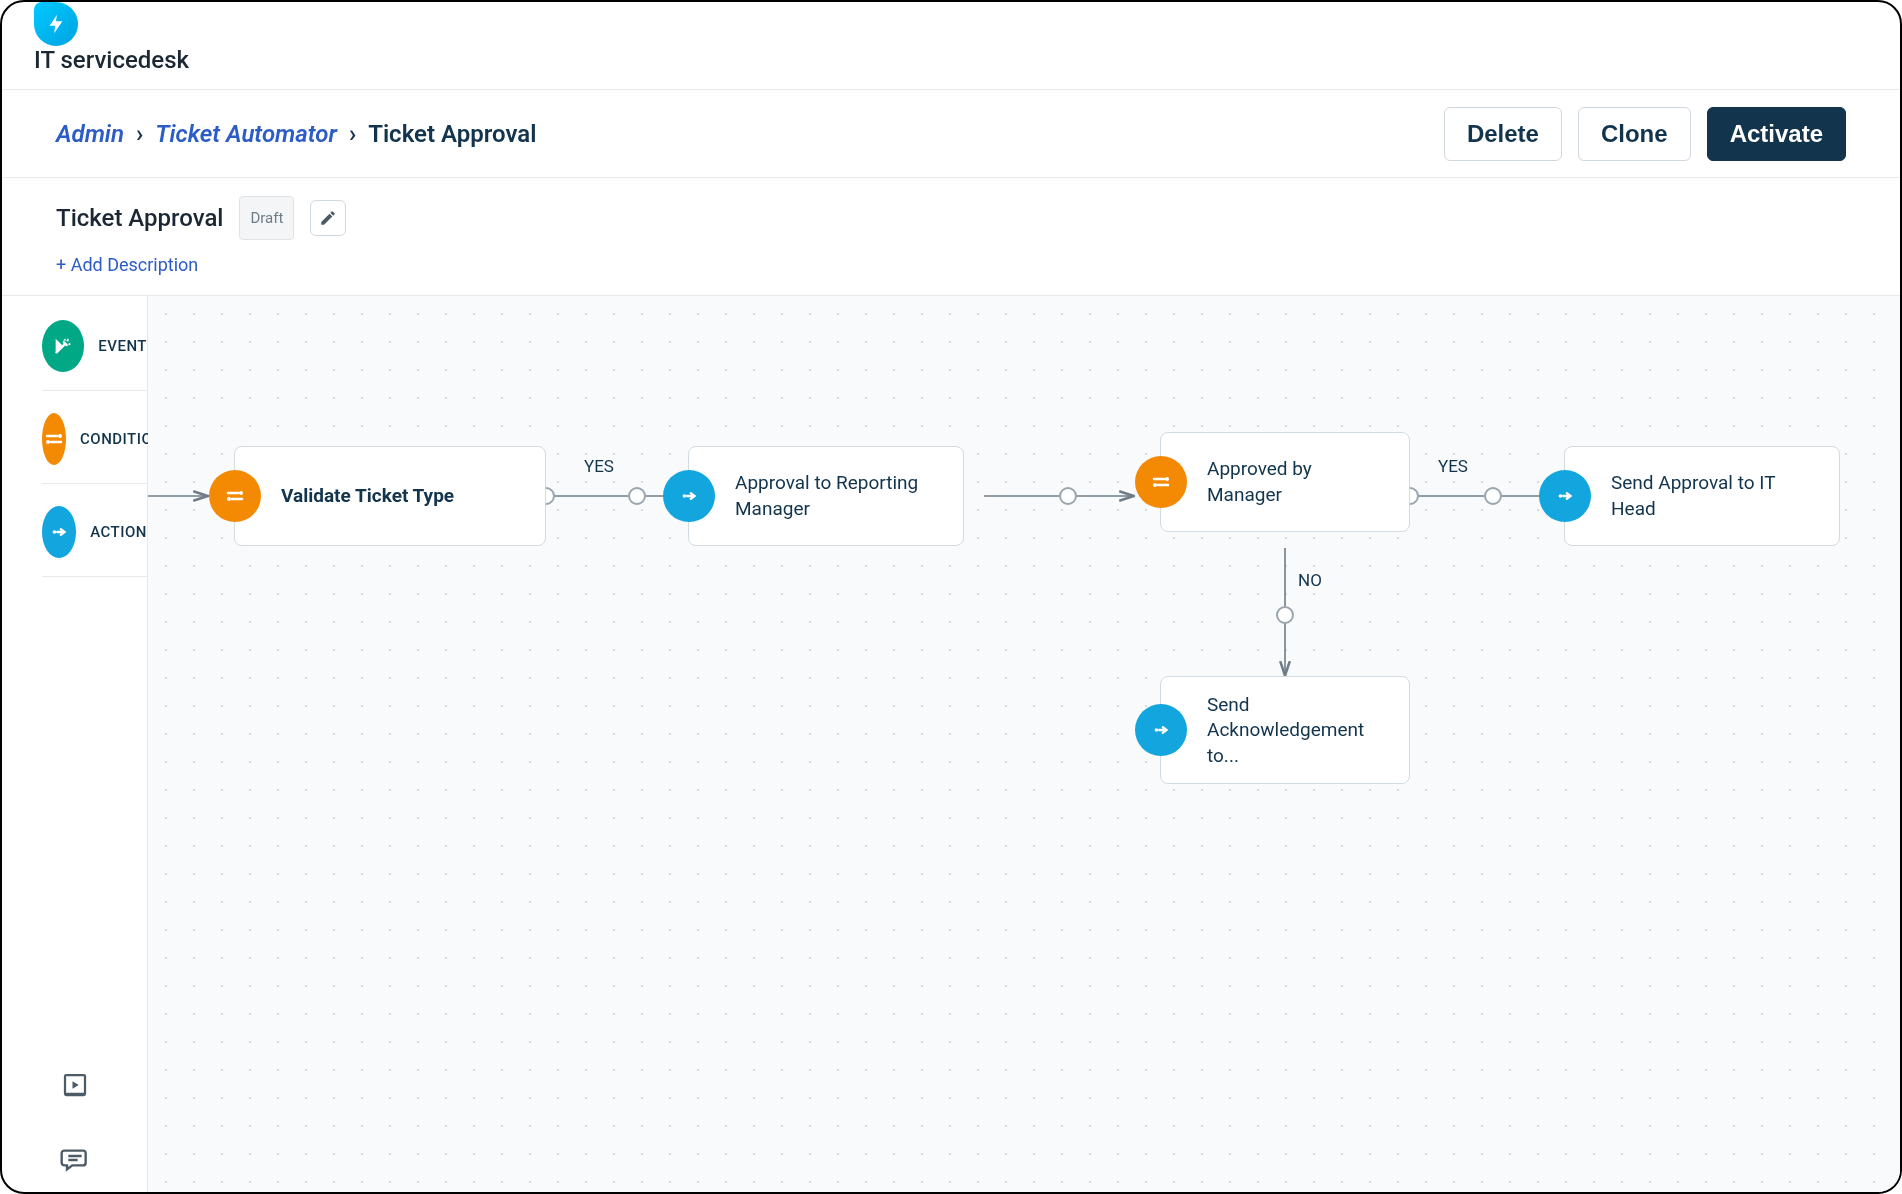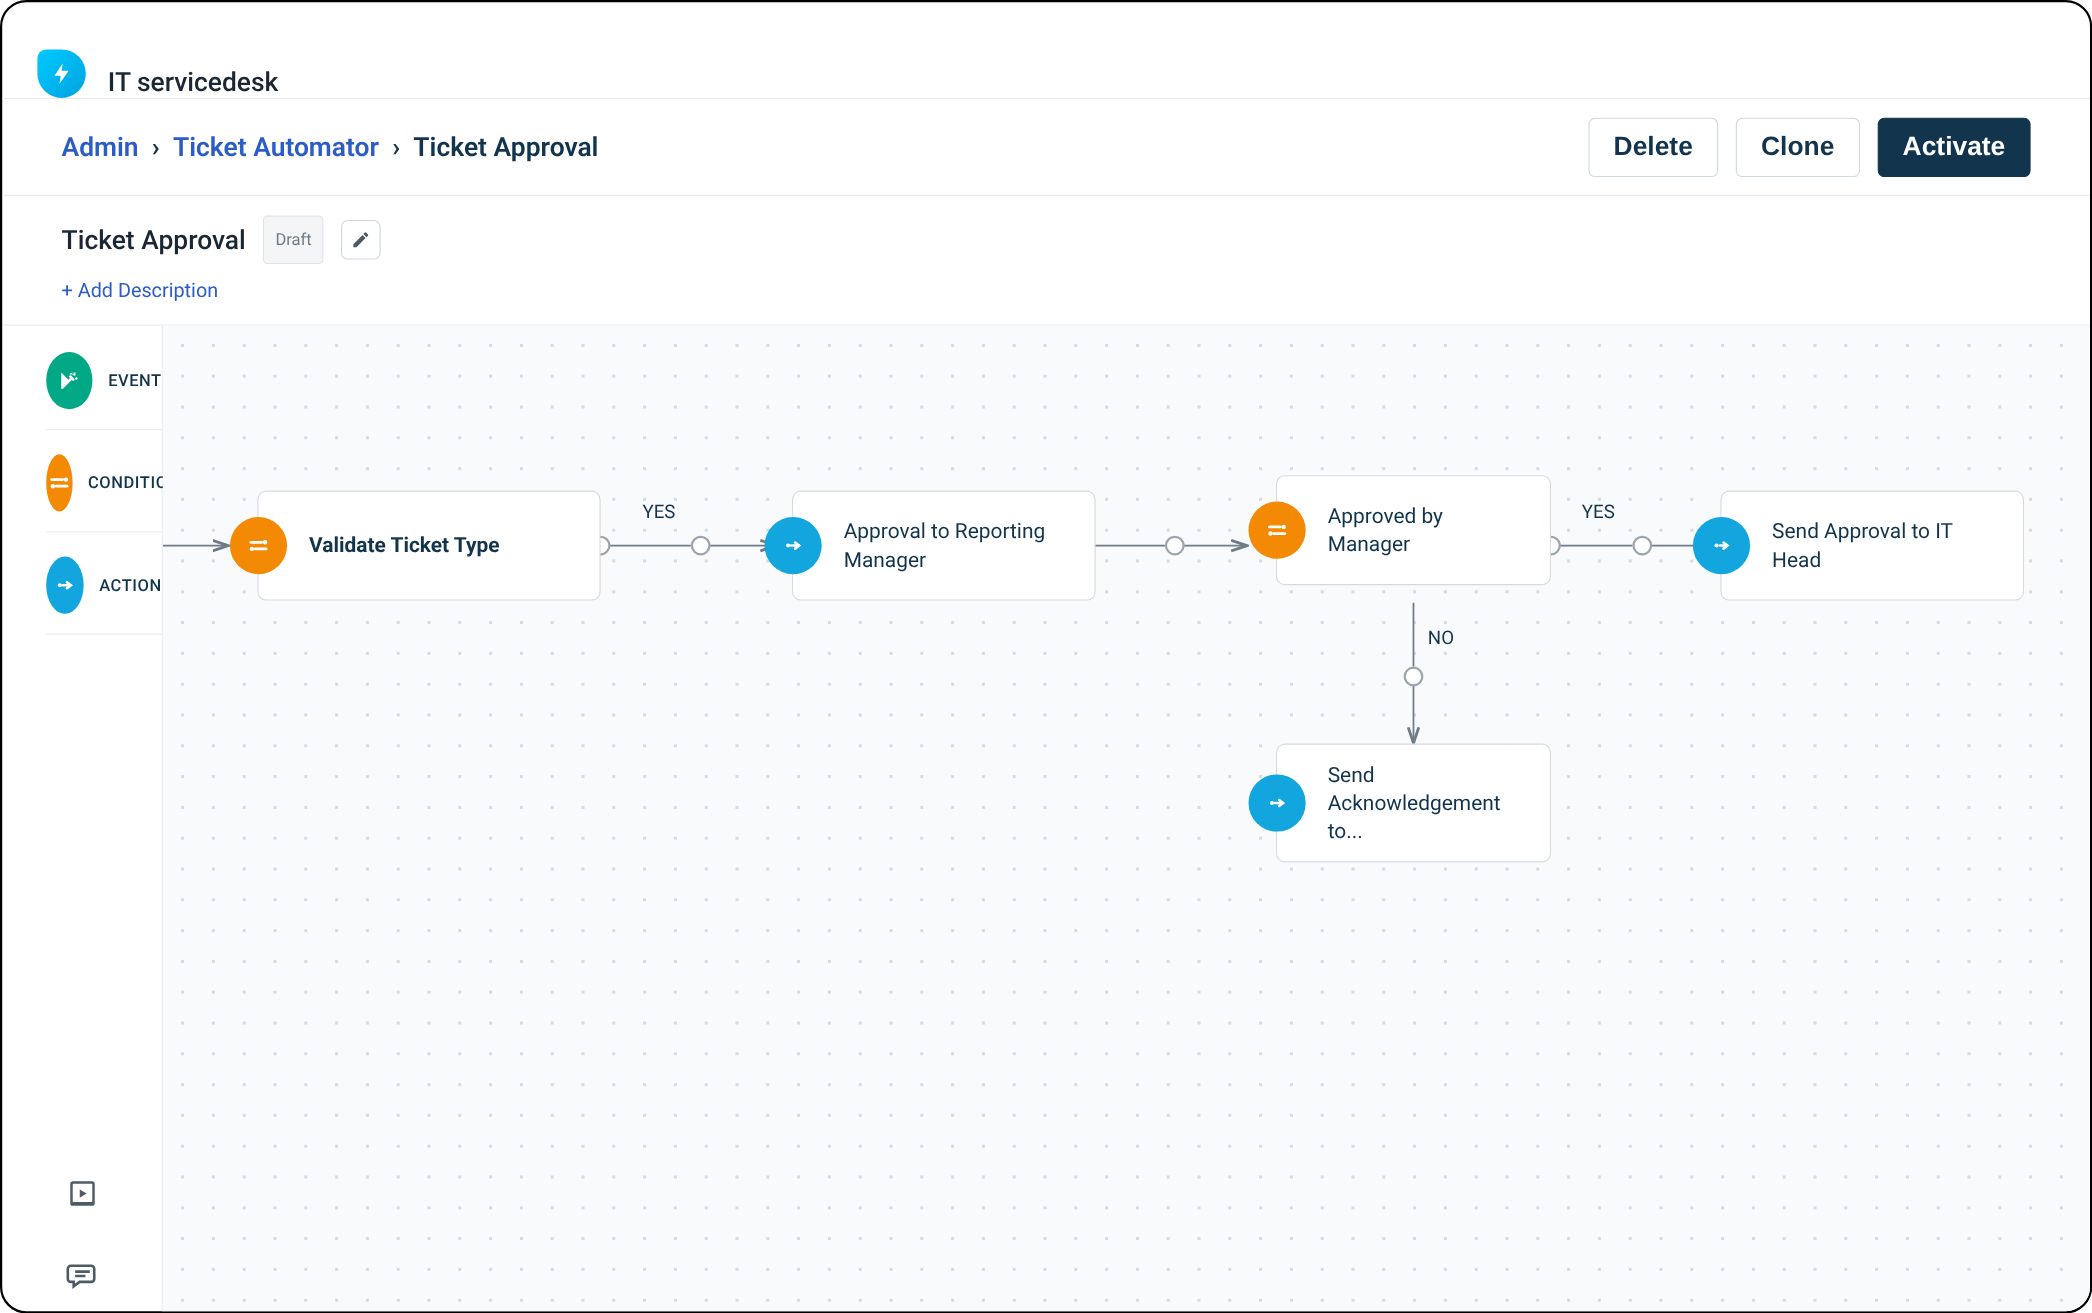--- a/index.html
+++ b/index.html
@@ -13,44 +13,45 @@
   height: 1194px;
   border: 2px solid #000;
   border-radius: 24px;
   overflow: hidden;
   position: relative;
   background: #fff;
 }
 .topbar {
   height: 88px;
   display: flex;
-  align-items: flex-end;
+  align-items: flex-start;
   padding: 0 32px;
   border-bottom: 1px solid #e5eaef;
+  flex-direction: column;
 }
 .logo {
   width: 44px; height: 44px;
   background: linear-gradient(135deg, #00c9ff 0%, #00a3e0 100%);
   border-radius: 8px 22px 22px 22px;
   display: flex; align-items: center; justify-content: center;
   margin-right: 20px;
 }
 .logo svg { width: 22px; height: 22px; }
 .app-title { font-size: 24px; font-weight: 500; color: #1b2733; }
 
 .breadcrumb-bar {
   height: 88px;
   display: flex;
   align-items: center;
   justify-content: space-between;
   padding: 0 54px;
   border-bottom: 1px solid #e5eaef;
 }
 .breadcrumb { display: flex; align-items: center; gap: 12px; font-size: 24px; }
-.breadcrumb a { color: #2c5cc5; font-weight: 600; text-decoration: none; cursor: pointer; }
+.breadcrumb a { color: #2c5cc5; font-weight: 600; text-decoration: none; cursor: pointer; font-style: italic; }
 .breadcrumb .sep { color: #12344d; font-weight: 600; }
 .breadcrumb .current { color: #12344d; font-weight: 600; }
 .actions { display: flex; gap: 16px; }
 .btn {
   padding: 12px 22px;
   font-size: 24px;
   font-weight: 600;
   border-radius: 6px;
   border: 1px solid #cfd7df;
   background: #fff;
@@ -328,21 +329,21 @@
           <svg width="24" height="24" viewBox="0 0 24 24" fill="none" stroke="#fff" stroke-width="2.5" stroke-linecap="round">
             <line x1="5" y1="9" x2="15" y2="9"></line>
               <circle cx="18" cy="9" r="2" fill="#fff" stroke="none"></circle>
             <line x1="9" y1="15" x2="19" y2="15"></line>
               <circle cx="6" cy="15" r="2" fill="#fff" stroke="none"></circle>
           </svg>
         </div>
         <div class="node-label">Validate Ticket Type</div>
       </div>
 
-      <div class="node" style="left:572px; top:150px; width:276px; height:100px;">
+      <div class="node" style="left:540px; top:150px; width:276px; height:100px;">
         <div class="node-icon circle blue">
           <svg width="22" height="22" viewBox="0 0 24 24" fill="none" stroke="#fff" stroke-width="2.5" stroke-linecap="round">
             <circle cx="7" cy="12" r="2" fill="#fff" stroke="none"></circle>
               <line x1="10" y1="12" x2="16" y2="12"></line>
               <polyline points="14,9 18,12 14,15" fill="none"></polyline>
           </svg>
         </div>
         <div class="node-label">Approval to Reporting Manager</div>
       </div>
 

